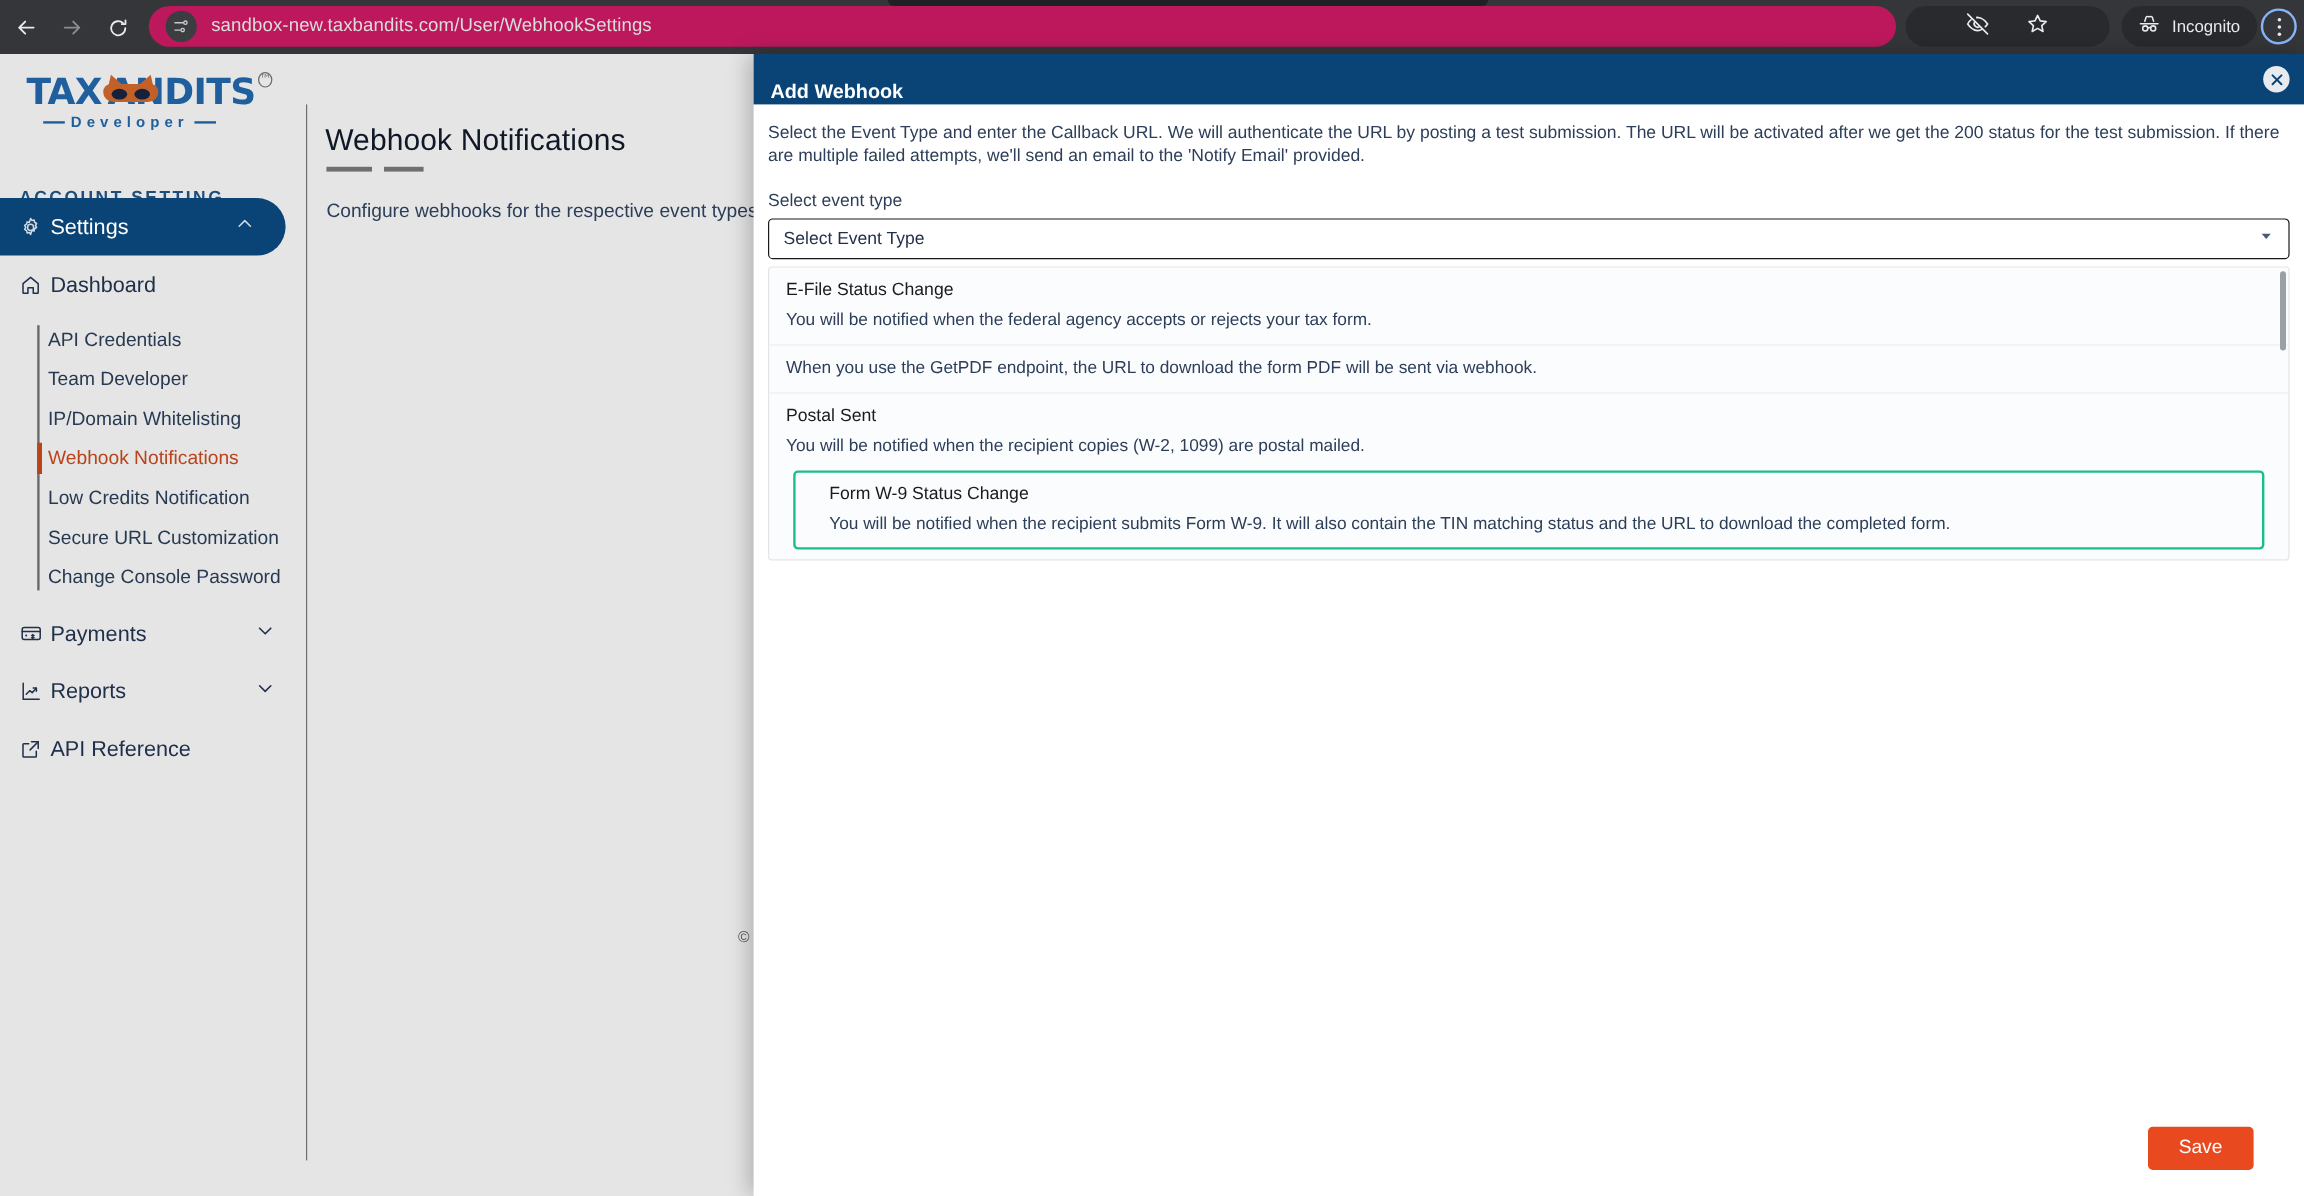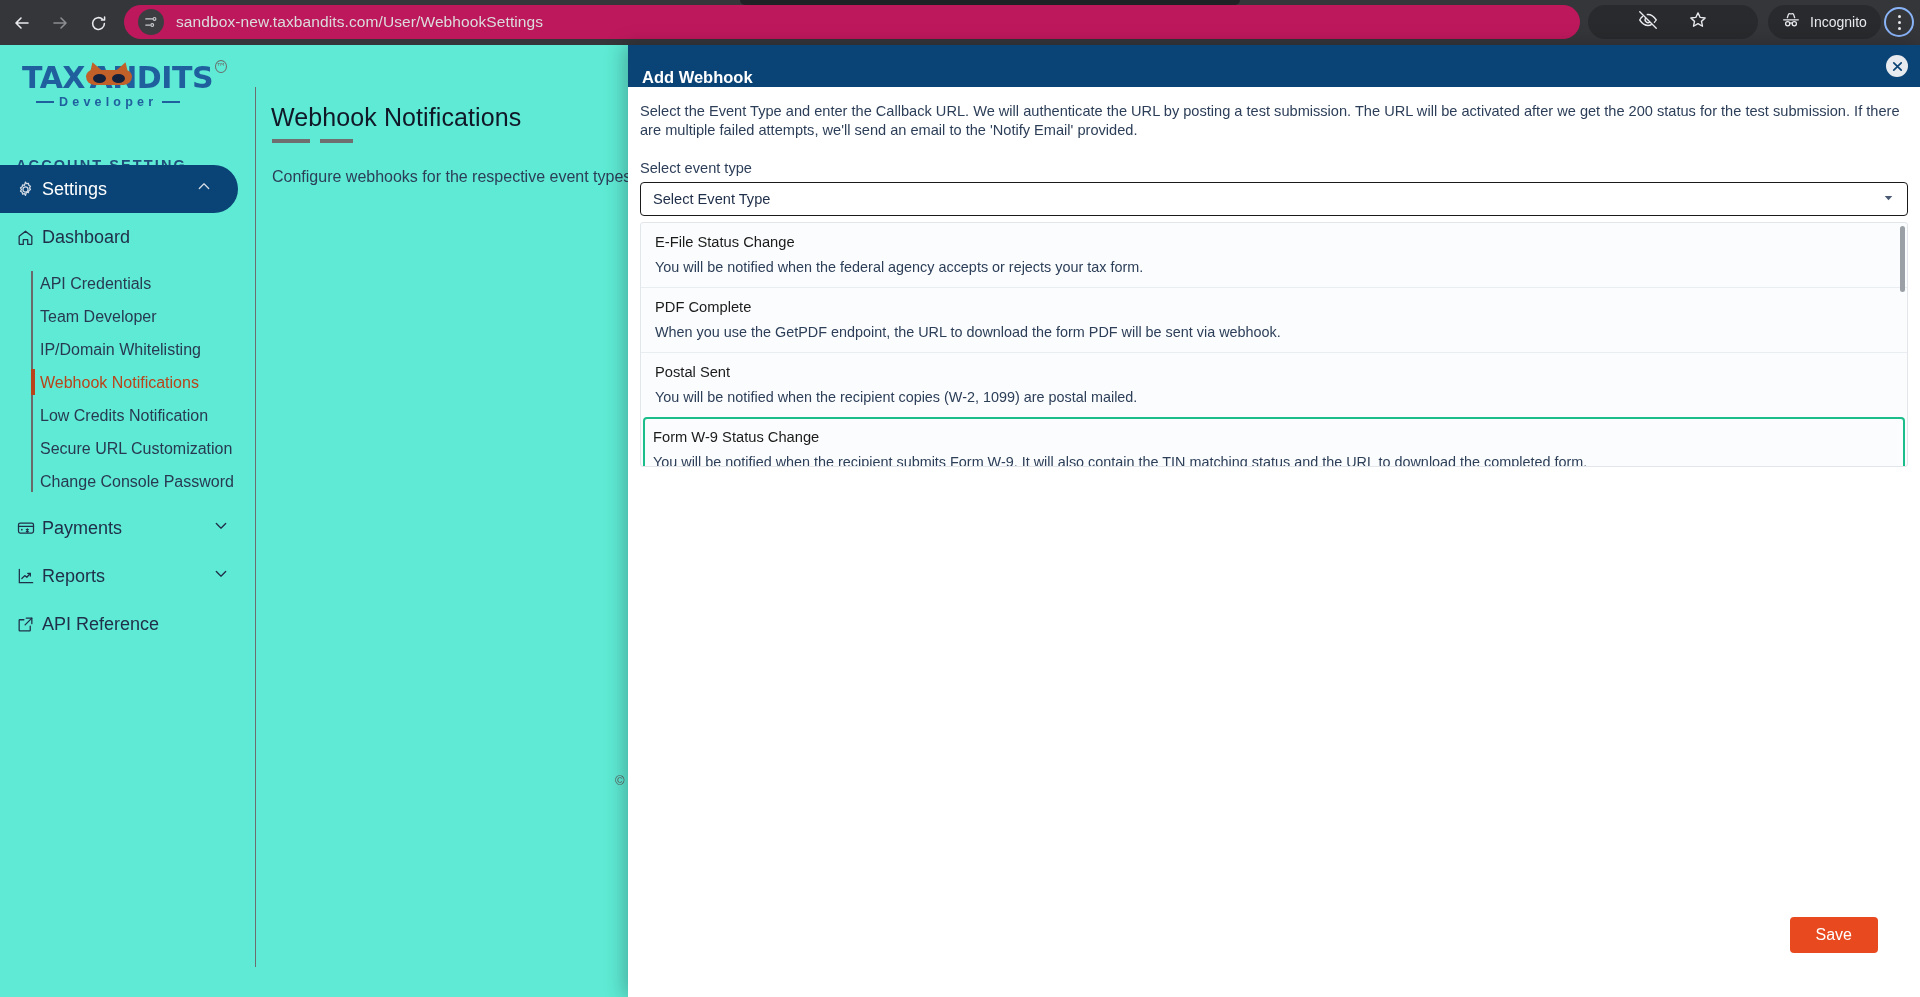--- a/index.html
+++ b/index.html
@@ -54,21 +54,21 @@
   #incognito-label { font-size: 14px; color: #e8eaed; }
   #chrome-menu-button {
     position: absolute; left: 1884px; top: 7px; width: 30px; height: 30px;
     border-radius: 50%; border: 2px solid #8ab4f8;
     display: flex; align-items: center; justify-content: center;
   }
   .dot3 { display: flex; flex-direction: column; gap: 3px; align-items: center; }
   .dot3 i { width: 3px; height: 3px; background: #e8eaed; border-radius: 50%; display: block; }
 
   
-  #page { position: absolute; left: 0; top: 45px; width: 1920px; height: 952px; background: #5eead4; }
+  #page { position: absolute; left: 0; top: 45px; width: 1920px; height: 952px; background: #e5e5e5; }
 
   
   #sidebar { position: absolute; left: 0; top: 0; width: 255px; height: 952px; }
   #brand-logo {
     position: absolute; left: 22px; top: 15px; width: 205px; height: 55px;
   }
   .logo-row1 { display: flex; align-items: center; height: 34px; }
   .logo-word {
     font-family: "DejaVu Sans", sans-serif;
     font-weight: bold; font-size: 30px; color: #1f5f9e; letter-spacing: -.5px;
@@ -200,31 +200,31 @@
   }
   .event-option {
     padding: 11px 14px 12px 14px; cursor: pointer; position: relative;
   }
   .event-option + .event-option { border-top: 1px solid #e9edf1; }
   .event-option .opt-name {
     font-size: 14.7px; color: #1b1b1b; margin-bottom: 9px;
   }
   .event-option .opt-desc { font-size: 14.4px; color: #2c3e58; }
   .event-option.highlighted {
-    border: 2.5px solid #1bbd8b; border-radius: 4px; margin: 0 2px;
-    padding: 10px 12px 11px 8px; background: #fbfcfd;
+    border: 2.5px solid #1bbd8b; border-radius: 4px; margin: 0 20px;
+    padding: 10px 12px 11px 28px; background: #fbfcfd;
   }
   #options-scrollbar {
     position: absolute; right: 2px; top: 3px; width: 5px; height: 66px;
     background: #9aa0a6; border-radius: 3px; cursor: pointer;
   }
 
   #modal-footer {
     position: absolute; left: 0; bottom: 0; width: 1272px; height: 80px;
-    display: flex; align-items: flex-start; justify-content: flex-end; padding-right: 22px;
+    display: flex; align-items: center; justify-content: flex-end; padding-right: 22px;
   }
   #save-button {
     background: #e8491f; color: #fff; border: none; border-radius: 4px;
     font-family: "Liberation Sans", sans-serif;
     font-size: 16px; padding: 9px 26px; cursor: pointer;
   }
 </style>
 </head>
 <body>
 
@@ -464,21 +464,20 @@
       </div>
 
       <div id="event-options-list">
 
         <div class="event-option">
           <div class="opt-name">E-File Status Change</div>
           <div class="opt-desc">You will be notified when the federal agency accepts or rejects your tax form.</div>
         </div>
 
         <div class="event-option">
-          <div class="opt-name">PDF Complete</div>
           <div class="opt-desc">When you use the GetPDF endpoint, the URL to download the form PDF will be sent via webhook.</div>
         </div>
 
         <div class="event-option">
           <div class="opt-name">Postal Sent</div>
           <div class="opt-desc">You will be notified when the recipient copies (W-2, 1099) are postal mailed.</div>
         </div>
 
         <div class="event-option highlighted">
           <div class="opt-name">Form W-9 Status Change</div>

